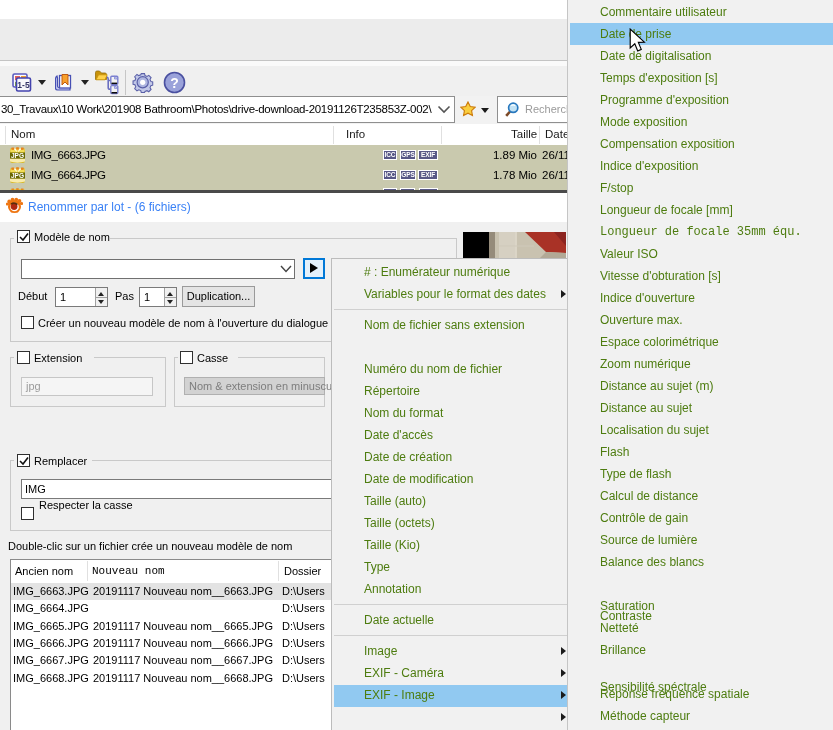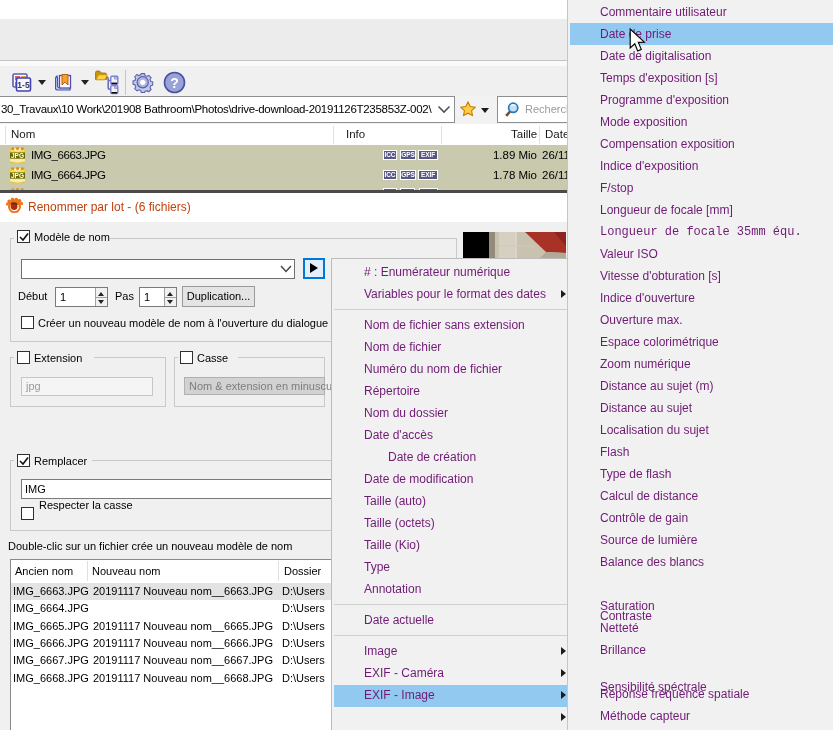--- a/index.html
+++ b/index.html
@@ -2,21 +2,21 @@
 <html><head>
 <meta charset="utf-8">
 <style>
   * { margin:0; padding:0; box-sizing:border-box; }
   html,body { width:833px; height:730px; overflow:hidden; }
   #root { position:relative; width:833px; height:730px; background:#ffffff;
           font-family:"Liberation Sans", sans-serif; font-size:11px; color:#000; }
   .abs { position:absolute; }
   .lh { white-space:nowrap; }
   .mi { position:absolute; left:32px; right:6px; height:22px; line-height:22px;
-        font-size:12px; color:#701a75; white-space:nowrap; }
+        font-size:12px; color:#4d7c0f; white-space:nowrap; }
   .sep { position:absolute; left:3px; right:3px; height:1px; background:#d0d0d0; }
   .arr { position:absolute; width:0; height:0; border-left:5px solid #1b1b1b;
          border-top:4px solid transparent; border-bottom:4px solid transparent; }
   .cb { position:absolute; width:13px; height:13px; background:#fff; border:1px solid #2f2f2f; }
   .grp { position:absolute; border:1px solid #c9c9c9; background:transparent; }
   .glabel { position:absolute; background:#f0f0f0; line-height:13px; white-space:nowrap; }
 </style>
 </head>
 <body>
 <div id="root">
@@ -162,21 +162,21 @@
         <circle cx="20.5" cy="5.2" r="3.8"></circle>
         <circle cx="27" cy="8" r="3.8"></circle>
         <circle cx="31" cy="13" r="3.2"></circle>
         <circle cx="3" cy="14" r="3.2"></circle>
       <path d="M4 19 L30 19 L24 31 L10 31 Z"></path>
     </g>
     <circle cx="17" cy="20" r="8.6" fill="#ffffff"></circle>
     <circle cx="16.2" cy="19" r="6.8" fill="#b02810"></circle>
     <path d="M9 13 q8 -5 15 1 l-2.5 2.5 q-5.5 -4.5 -10 -1 Z" fill="#5a2c08"></path>
   </svg>
-  <div class="abs lh" style="left:28px;top:193px;height:29px;line-height:29px;color:#c2410c;font-size:12px;">Renommer par lot - (6 fichiers)</div>
+  <div class="abs lh" style="left:28px;top:193px;height:29px;line-height:29px;color:#3b82f6;font-size:12px;">Renommer par lot - (6 fichiers)</div>
 
   <div class="grp" style="left:10px;top:238px;width:447px;height:104px;"></div>
   <div class="glabel" style="left:14px;top:230px;width:96px;height:14px;"></div>
   <div class="cb" style="left:17px;top:230px;"></div>
   <svg class="abs" style="left:19px;top:232px;" width="10" height="10" viewBox="0 0 10 10">
       <path d="M1 5 L4 8 L9 1.5" fill="none" stroke="#111" stroke-width="1.6"></path>
     </svg>
   <div class="abs lh" style="left:34px;top:230px;height:14px;line-height:14px;">Modèle de nom</div>
 
   <div class="abs" style="left:21px;top:259px;width:274px;height:20px;background:#ffffff;border:1px solid #707070;"></div>
@@ -231,21 +231,21 @@
   <div class="abs lh" style="left:25px;top:479px;height:20px;line-height:20px;">IMG</div>
   <div class="cb" style="left:21px;top:507px;"></div>
   <div class="abs lh" style="left:39px;top:499px;height:13px;line-height:13px;">Respecter la casse</div>
 
   <div class="abs lh" style="left:8px;top:539px;height:14px;line-height:14px;">Double-clic sur un fichier crée un nouveau modèle de nom</div>
 
   <div class="abs" style="left:10px;top:559px;width:560px;height:171px;background:#ffffff;border:1px solid #8a8a8a;border-bottom:none;"></div>
   <div class="abs" style="left:87px;top:561px;width:1px;height:20px;background:#e0e0e0;"></div>
   <div class="abs" style="left:278px;top:561px;width:1px;height:20px;background:#e0e0e0;"></div>
   <div class="abs lh" style="left:15px;top:560px;height:22px;line-height:22px;">Ancien nom</div>
-  <div class="abs lh" style="left:92px;top:560px;height:34px;line-height:22px;">Nouveau nom</div>
+  <div class="abs lh" style="left:92px;top:560px;height:34px;line-height:22px;font-family:Liberation Mono, monospace;">Nouveau nom</div>
   <div class="abs lh" style="left:284px;top:560px;height:22px;line-height:22px;">Dossier</div>
   <div class="abs" style="left:11px;top:583px;width:558px;height:17px;background:#e3e3e3;"></div>
   <div class="abs lh" style="left:13px;top:583px;height:17px;line-height:17px;">IMG_6663.JPG</div>
   <div class="abs lh" style="left:93px;top:583px;height:17px;line-height:17px;">20191117 Nouveau nom__6663.JPG</div>
   <div class="abs lh" style="left:282px;top:583px;height:17px;line-height:17px;">D:\Users</div>
   <div class="abs lh" style="left:13px;top:600px;height:17px;line-height:17px;">IMG_6664.JPG</div>
   <div class="abs lh" style="left:282px;top:600px;height:17px;line-height:17px;">D:\Users</div>
   <div class="abs lh" style="left:13px;top:618px;height:17px;line-height:17px;">IMG_6665.JPG</div>
   <div class="abs lh" style="left:93px;top:618px;height:17px;line-height:17px;">20191117 Nouveau nom__6665.JPG</div>
   <div class="abs lh" style="left:282px;top:618px;height:17px;line-height:17px;">D:\Users</div>
@@ -272,26 +272,25 @@
       <line x1="10" y1="14" x2="45" y2="14" stroke="#cfc9ba" stroke-width="1"></line>
     </svg>
   </div>
 
   <div class="abs" style="left:331px;top:258px;width:242px;height:476px;background:#f1f1f1;border:1px solid #bcbcbc;border-bottom:none;">
     <div class="mi" style="top:2px;"># : Enumérateur numérique</div>
     <div class="mi" style="top:24px;">Variables pour le format des dates</div>
     <div class="arr" style="left:229px;top:31px;"></div>
     <div class="sep" style="top:50px;left:2px;right:2px;"></div>
     <div class="mi" style="top:55px;">Nom de fichier sans extension</div>
-    <div class="mi" style="top:77px;">Nom de fichier</div>
     <div class="mi" style="top:99px;">Numéro du nom de fichier</div>
     <div class="mi" style="top:121px;">Répertoire</div>
-    <div class="mi" style="top:143px;">Nom du dossier</div>
+    <div class="mi" style="top:143px;">Nom du format</div>
     <div class="mi" style="top:165px;">Date d'accès</div>
-    <div class="mi" style="top:187px;margin-left:24px;">Date de création</div>
+    <div class="mi" style="top:187px;">Date de création</div>
     <div class="mi" style="top:209px;">Date de modification</div>
     <div class="mi" style="top:231px;">Taille (auto)</div>
     <div class="mi" style="top:253px;">Taille (octets)</div>
     <div class="mi" style="top:275px;">Taille (Kio)</div>
     <div class="mi" style="top:297px;">Type</div>
     <div class="mi" style="top:319px;">Annotation</div>
     <div class="sep" style="top:345px;left:2px;right:2px;"></div>
     <div class="mi" style="top:350px;">Date actuelle</div>
     <div class="sep" style="top:376px;left:2px;right:2px;"></div>
     <div class="mi" style="top:381px;">Image</div>

